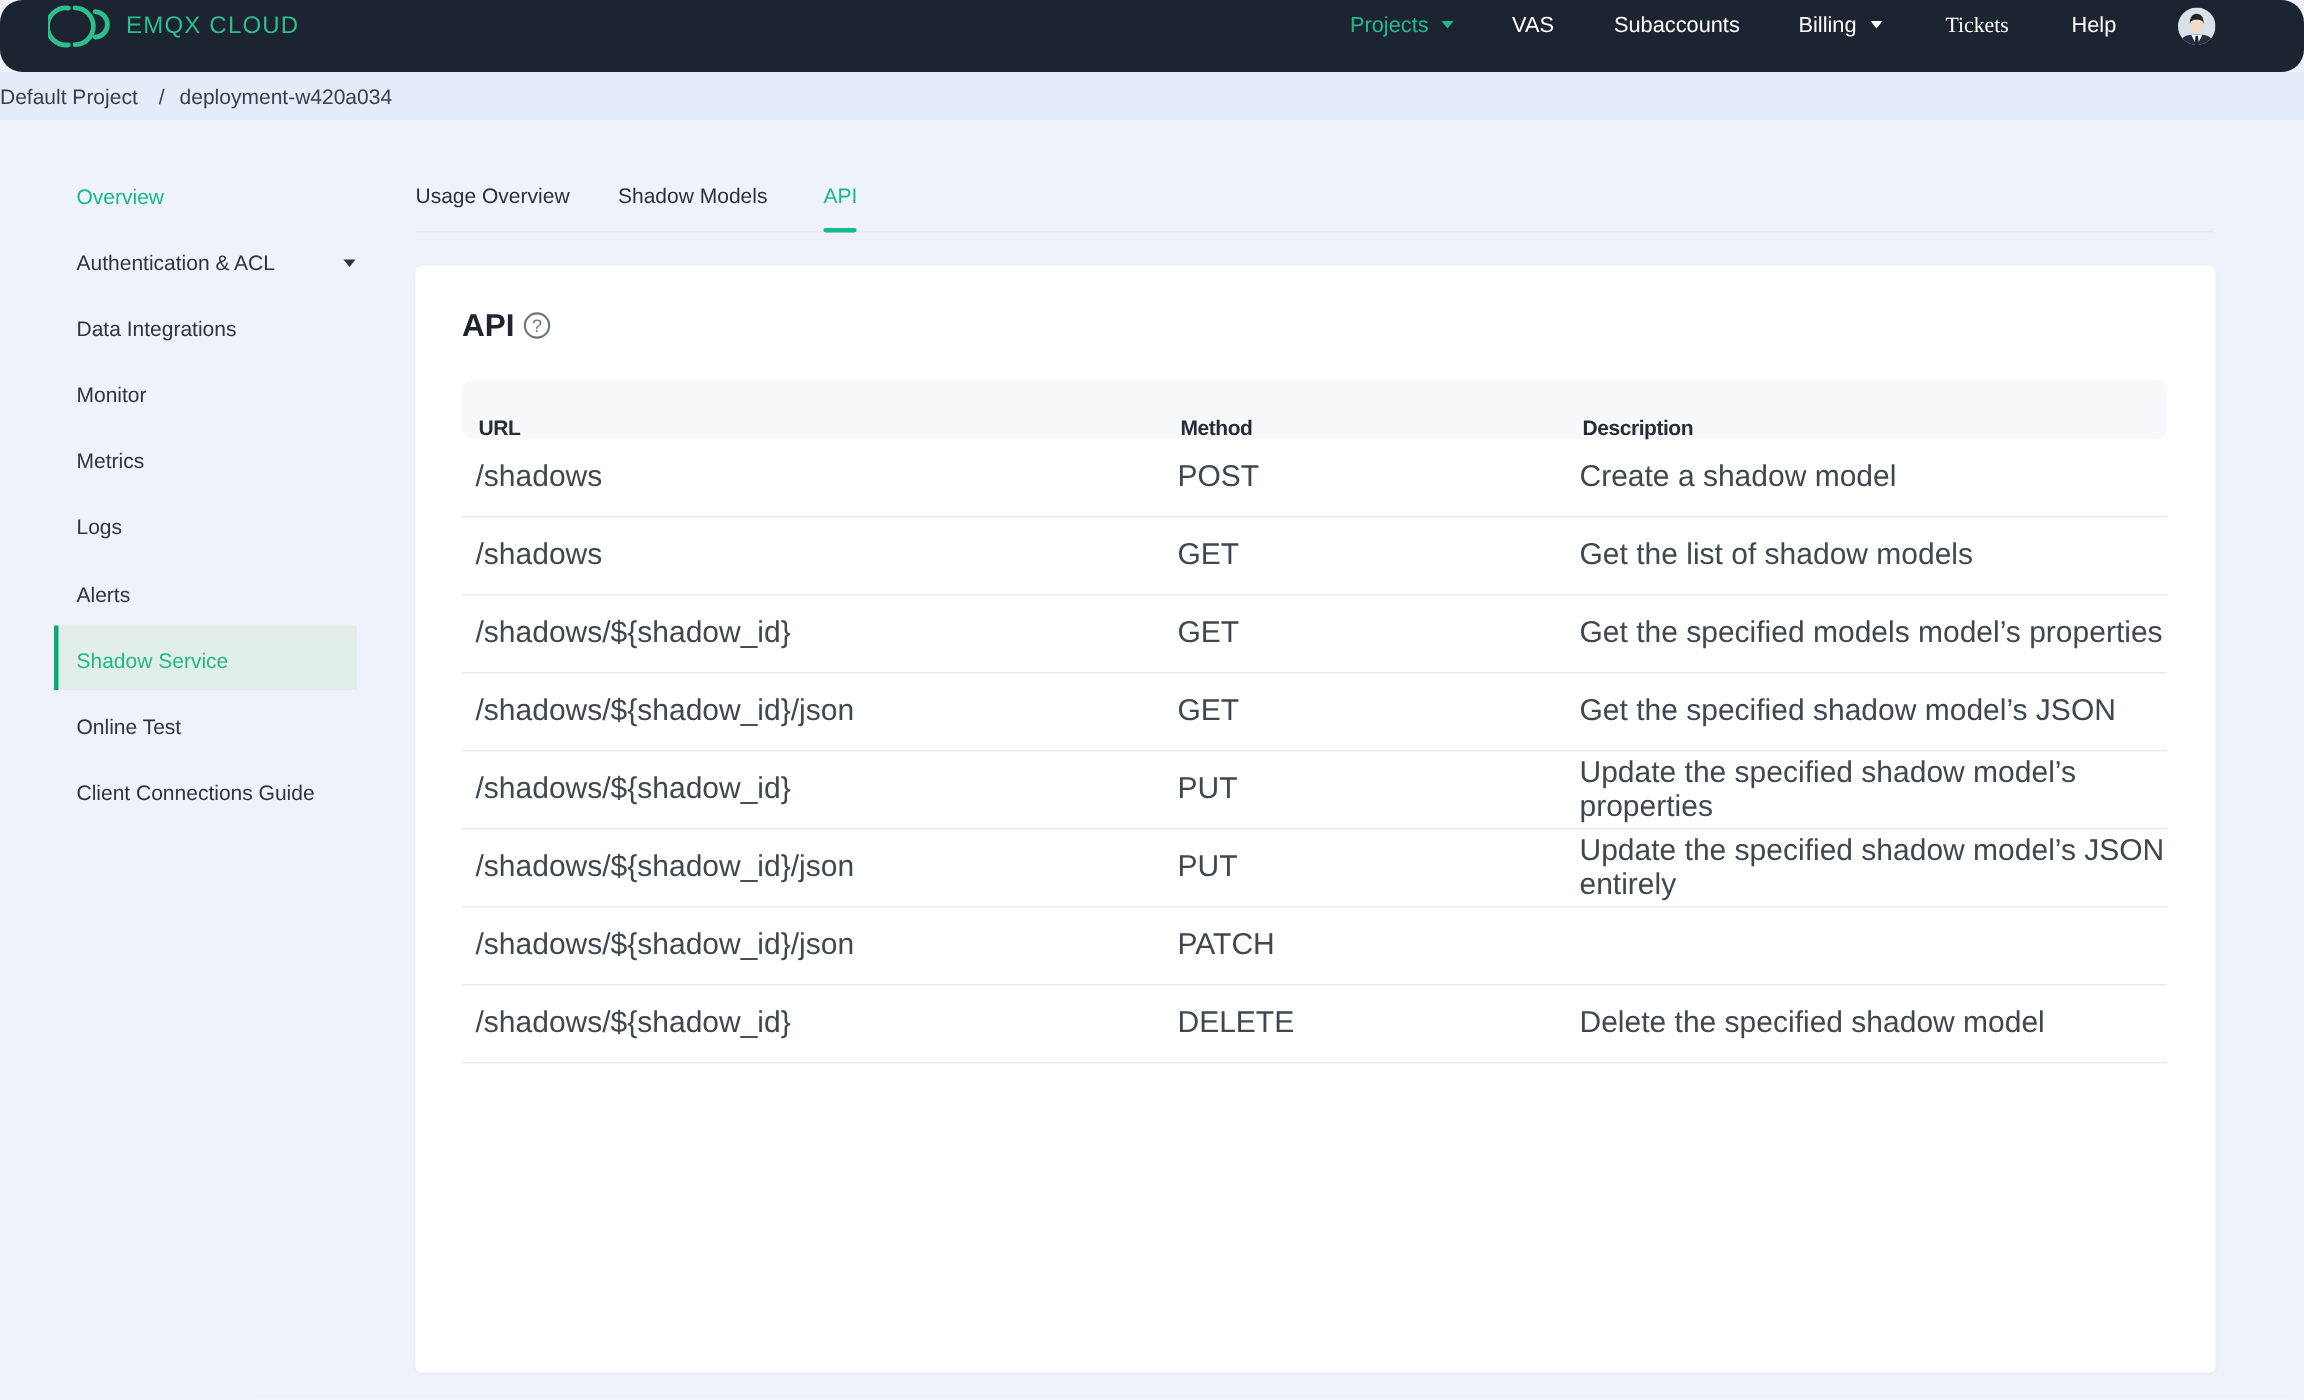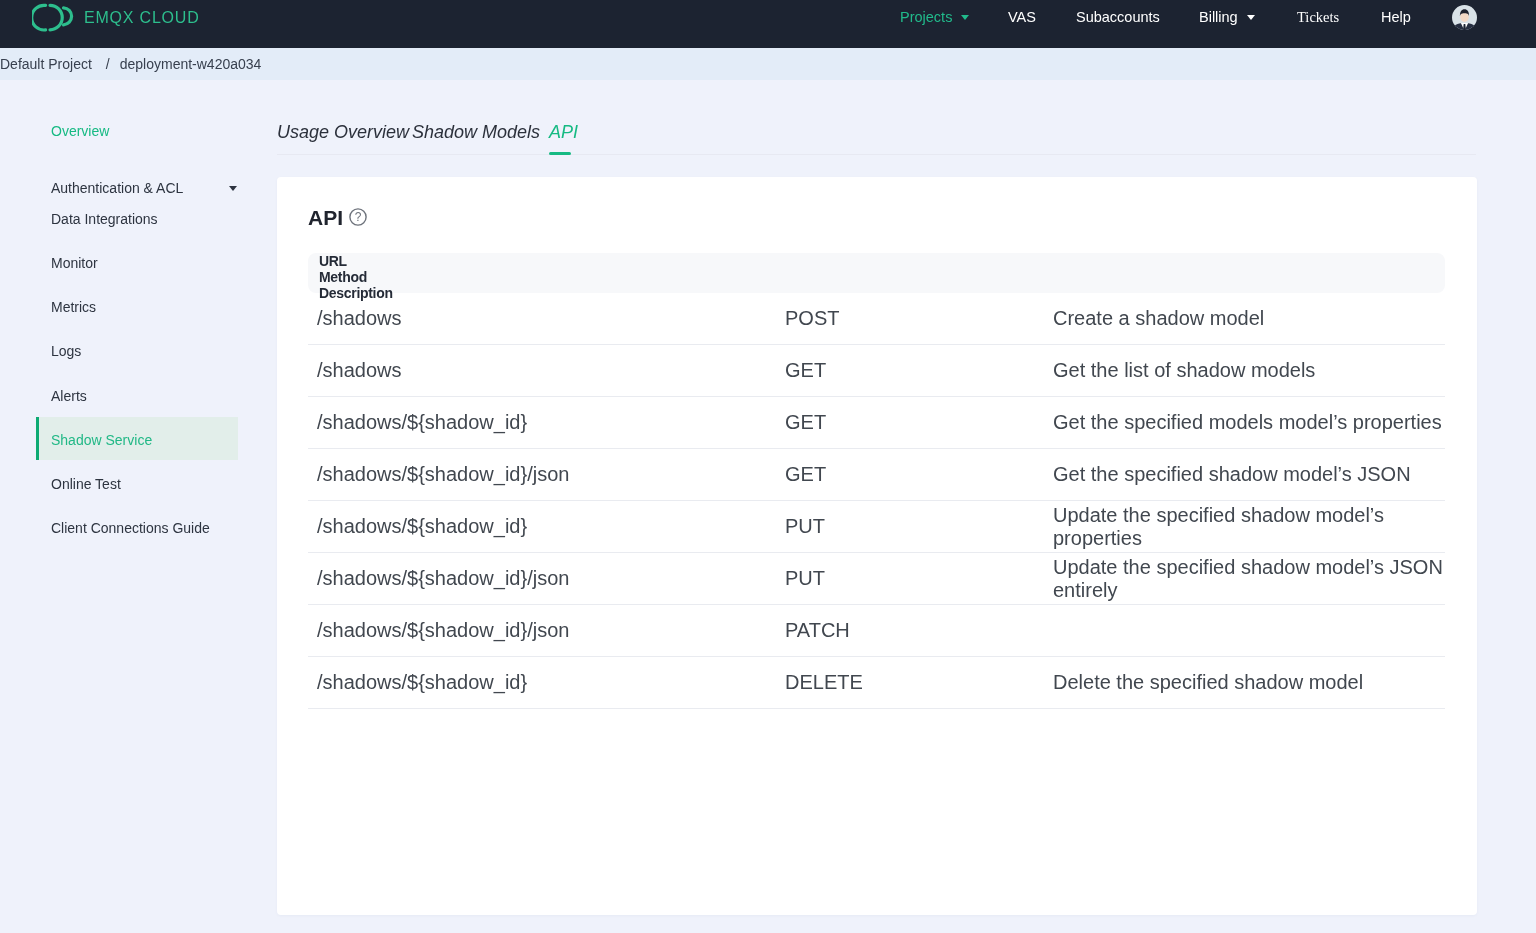--- a/index.html
+++ b/index.html
@@ -1,35 +1,35 @@
 <!DOCTYPE html>
 <html><head>
 <meta charset="utf-8">
 <style>
   * { margin:0; padding:0; box-sizing:border-box; }
   html,body { width:1536px; height:933px; font-family:"Liberation Sans",sans-serif; background:#eff2fb; overflow:hidden; }
-  .topbar { position:absolute; left:0; top:0; width:1536px; height:48px; background:#1c2331; }
+  .topbar { position:absolute; left:0; top:0; width:1536px; height:48px; background:#1c2331;border-radius:15px; }
   .logo { position:absolute; left:32px; top:2px; }
   .logotext { position:absolute; left:84px; top:9px; font-size:16px; font-weight:500; letter-spacing:0.8px; color:#2dbe8d; }
   .nav { position:absolute; top:0; height:35px; line-height:35px; font-size:14.5px; color:#fff; }
   .caret { display:inline-block; width:0; height:0; border-left:4px solid transparent; border-right:4px solid transparent; border-top:5.5px solid #fff; vertical-align:middle; margin-left:9px; margin-top:-2px; }
   .caret.g { border-top-color:#21ba8b; }
   .breadcrumb { position:absolute; left:0; top:48px; width:1536px; height:32px; background:#e3ecf8; font-size:14px; color:#38404f; line-height:32px; }
   .bc-in { }
   .side-item { position:absolute; left:51px; font-size:14px; color:#2d3440; height:20px; line-height:20px; }
   .side-hl { position:absolute; left:36px; top:417px; width:202px; height:43px; background:#e2eeea; border-left:3px solid #0caa73; }
-  .tab { position:absolute; top:122px; font-size:18px; color:#2b303b;font-style:italic; }
+  .tab { position:absolute; top:122px; font-size:14px; color:#2b303b; }
   .tab.active { color:#16ba83; }
   .tabline { position:absolute; left:277px; top:154px; width:1199px; height:1px; background:#e7e9f2; }
   .tabunder { position:absolute; left:549px; top:152px; width:22px; height:3px; background:#16ba83; border-radius:2px; }
   .card { position:absolute; left:277px; top:177px; width:1200px; height:738px; background:#fff; border-radius:4px; box-shadow:0 1px 3px rgba(30,40,90,0.04); }
   .cardtitle { position:absolute; left:31px; top:206px; font-size:21px; font-weight:bold; color:#20242e; }
   .helpicon { position:absolute; left:349px; top:208px; }
   .tbl { position:absolute; left:308px; top:253px; width:1137px; }
-  .thead { height:40px; background:#f7f8fa; border-radius:8px; display:flex; align-items:flex-start; font-size:14px; font-weight:bold; letter-spacing:-0.3px; color:#252b37;flex-direction:column; }
+  .thead { height:40px; background:#f7f8fa; border-radius:8px; display:flex; align-items:flex-end; font-size:14px; font-weight:bold; letter-spacing:-0.3px; color:#252b37; }
   .trow { height:52px; display:flex; align-items:center; font-size:20px; color:#41474f; border-bottom:1px solid #e9ebf0; }
   .c1 { width:468px; padding-left:11px; }
   .c2 { width:268px; padding-left:11px; }
   .c3 { width:401px; padding-left:11px; }
   .trow .c1, .trow .c2, .trow .c3 { padding-left:9px; }
 </style>
 </head>
 <body>
 <div class="topbar">
   <svg class="logo" width="43" height="31" viewBox="-1 0 43 31" fill="none">
@@ -59,21 +59,21 @@
       <path d="M7.9 11.5 C7.7 6.4 9.7 4.2 12.5 4.2 C15.3 4.2 17.3 6.4 17.1 11.5 C16.8 9.2 15.9 8.2 12.5 8.2 C9.1 8.2 8.2 9.2 7.9 11.5 Z" fill="#20222e"></path>
     </g>
   </svg>
 </div>
 <div class="breadcrumb">
     <div class="bc-in">Default Project<span style="margin:0 10px 0 14px;">/</span>deployment-w420a034</div>
   </div>
 
 <div class="side-hl"></div>
 <div class="side-item" style="top:121px;color:#16ba83;">Overview</div>
-<div class="side-item" style="top:178px;">Authentication &amp; ACL<span class="caret" style="border-top-color:#2d3440;margin-left:46px;"></span></div>
+<div class="side-item" style="top:165px;">Authentication &amp; ACL<span class="caret" style="border-top-color:#2d3440;margin-left:46px;"></span></div>
 <div class="side-item" style="top:209px;">Data Integrations</div>
 <div class="side-item" style="top:253px;">Monitor</div>
 <div class="side-item" style="top:297px;">Metrics</div>
 <div class="side-item" style="top:341px;">Logs</div>
 <div class="side-item" style="top:386px;">Alerts</div>
 <div class="side-item" style="top:430px;color:#21b886;">Shadow Service</div>
 <div class="side-item" style="top:474px;">Online Test</div>
 <div class="side-item" style="top:518px;">Client Connections Guide</div>
 
 <div class="tab" style="left:277px;">Usage Overview</div>

